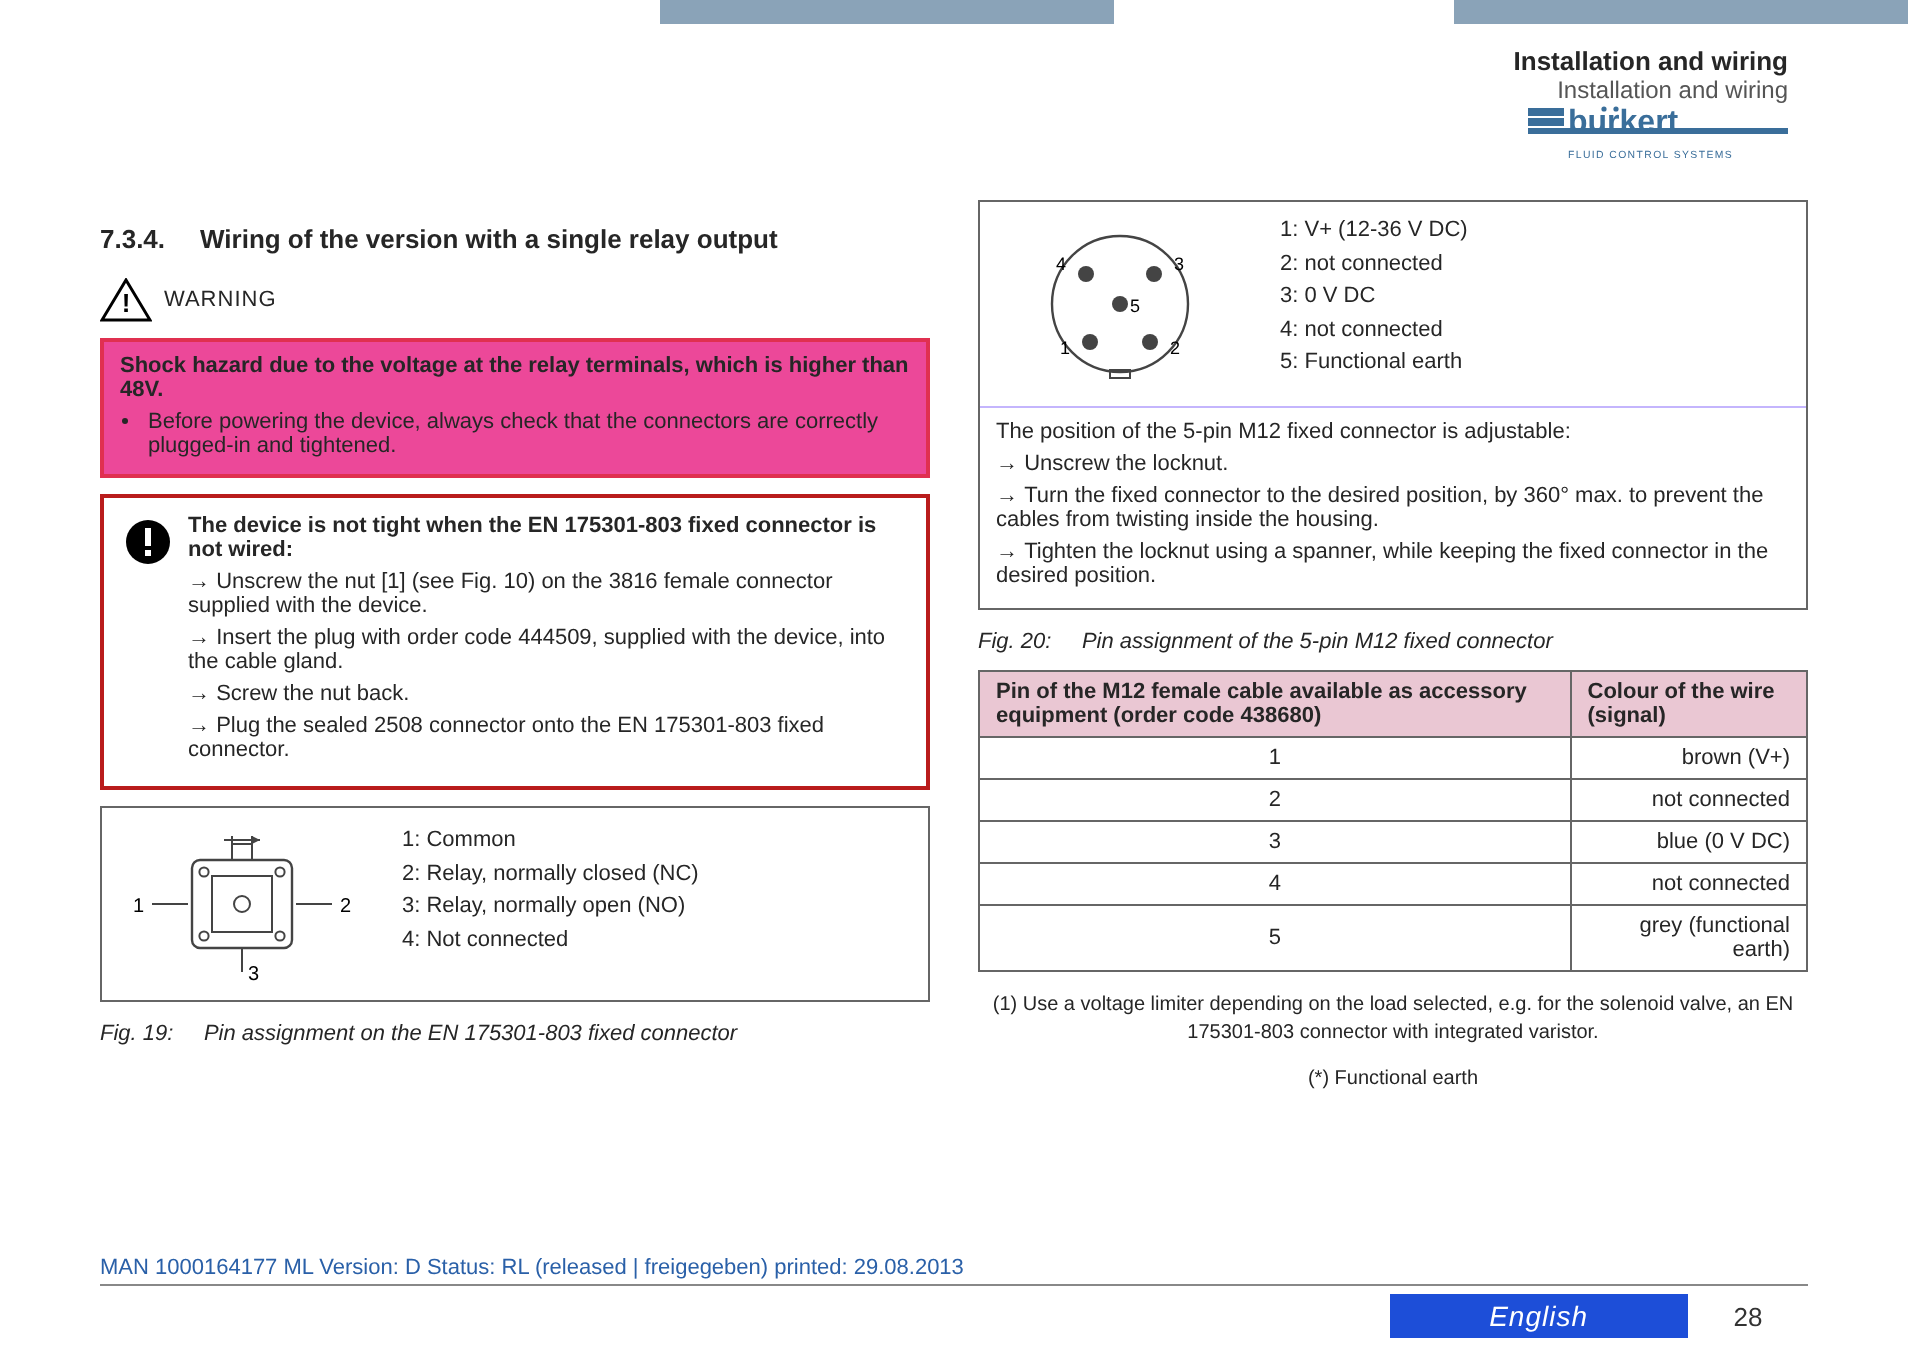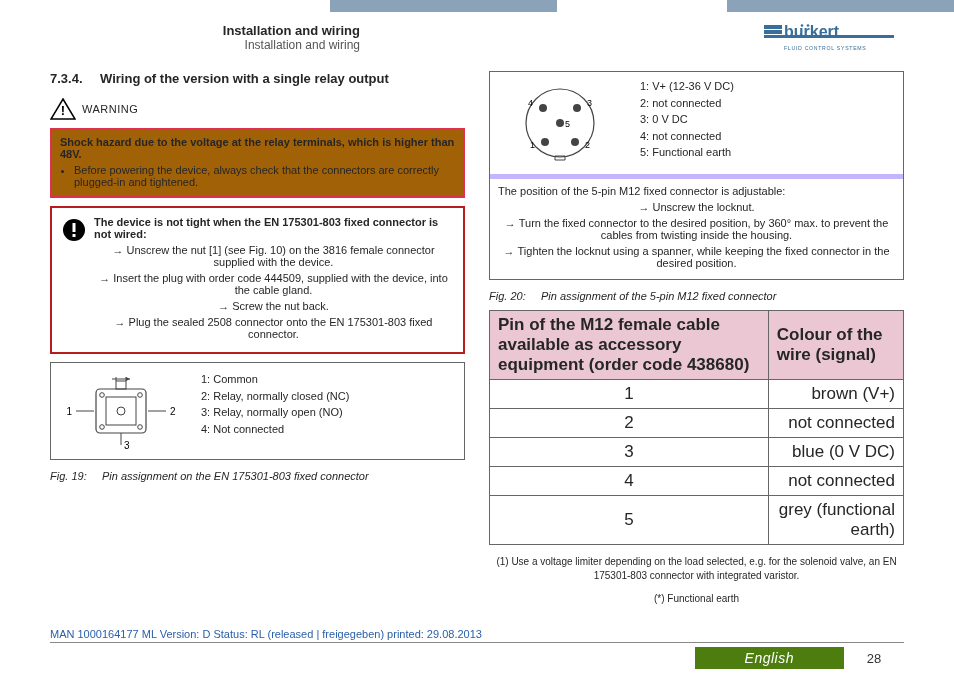--- a/index.html
+++ b/index.html
@@ -12,84 +12,85 @@
     height: 673px;
     overflow: hidden;
     font-size: 11px;
   }
   .top-bars { display:flex; height:18px; }
   .top-bars .gap { width:330px; }
   .top-bars .bar { flex:1; height:12px; background:#8aa3b8; }
   .top-bars .bar.left { margin-right:170px; }
   .header-row {
     display:flex;
-    align-items:flex-start;
+    align-items:flex-end;
     padding: 5px 60px 0 60px;
     margin-bottom: 12px;
+    flex-direction: column;
   }
   .breadcrumb { text-align:right; width:280px; margin-left:20px; }
   .breadcrumb .l1 { font-weight:bold; font-size:13px; }
   .breadcrumb .l2 { font-size:12px; color:#555; }
   .brand { margin-left:auto; }
   .brand svg { display:block; }
   .page {
     padding: 0 50px 0 50px;
     display:flex;
     gap:24px;
   }
   .col { width:50%; display:flex; flex-direction:column; gap:8px;}
-  .h-sec { display:flex; font-weight:bold; font-size:13px; margin-bottom:4px;}
+  .h-sec { display:flex; font-weight:bold; font-size:13px; margin-bottom:4px;margin-top:12px;}
   .h-sec .num { width:50px; }
   .warn-row { display:flex; align-items:center; gap:6px;}
   .tri-icon { width:26px; height:22px; }
   .warn-label { font-weight:normal; font-size:11px; letter-spacing:0.5px;}
   .pinkbox {
     border:2px solid #e03050;
     border-left-width:2px;
-    background:#a16207;
+    background:#ec4899;
     padding:6px 8px 8px 8px;
     font-size:11px;
   }
   .pinkbox .lead { font-weight:bold; }
   .pinkbox ul { margin:4px 0 0 0; padding-left:14px;}
   .notice-row {
     border:2px solid #b91c1c;
     display:flex;
     gap:8px;
     padding:8px 10px;
     align-items:flex-start;
     font-size:11px;
   }
   .bang-icon { width:24px; height:24px; flex:none; margin-top:2px;}
   .notice-content .lead { font-weight:bold;}
-  .arrow-list { list-style:none; padding:0; margin:4px 0 0 0;text-align:center;}
+  .arrow-list { list-style:none; padding:0; margin:4px 0 0 0;}
   .arrow-list li::before { content:"→ "; font-weight:bold;}
   .arrow-list li { margin:2px 0 4px 0; padding-left:0; text-indent:0;}
   .pin-box {
     border:1px solid #666;
     display:flex;
   }
   .pin-box .diagram { width:140px; padding:8px 4px; display:flex; align-items:center; justify-content:center; border-right:0;}
   .pin-box .labels { flex:1; padding:8px 10px; font-size:11px; line-height:1.5;}
   .figcap { font-style:italic; font-size:11px; padding:2px 0 0 0;}
   .figcap .fignum { font-style:italic;margin-top:33px;}
   .col2-box {
     border:1px solid #666;
     font-size:11px;
     padding: 0;
   }
   .col2-box .row1 { display:flex;}
   .col2-box .row1 .dia { width:140px; padding:6px; display:flex; align-items:center; justify-content:center;}
   .col2-box .row1 .pins { flex:1; padding:6px 10px; line-height:1.5;}
-  .col2-box .desc { border-top:5px solid #c4b5fd; padding:6px 8px;}
+  .col2-box .desc { border-top:1px solid #c4b5fd; padding:6px 8px;}
   .col2-box ul.arrow-list { margin:4px 0 0 0;}
   table.wire {
     border-collapse:collapse;
     width:100%;
-    font-size:17px;
+    font-size:11px;
     padding-left:15px;
   }
   table.wire th, table.wire td { border:1px solid #666; padding:4px 8px;}
   table.wire th { background:#eac7d3; font-weight:bold; text-align:left;}
   table.wire td:first-child { text-align:center;}
   table.wire td:last-child { text-align:right;}
   .footnote { font-size:10px; line-height:1.35; margin-top:2px;text-align:center;}
   .bottom {
     position:absolute;
     left:0; right:0;
@@ -98,21 +99,21 @@
   }
   .docmeta {
     color:#2a60a8;
     font-size:11px;
     margin-bottom:0;
   }
   .hr { height:1px; background:#888; margin:2px 0 4px 0;}
   .foot-row { display:flex; align-items:center;}
   .lang-box {
     margin-left:auto;
-    background:#4d7c0f;
+    background:#1d4ed8;
     color:#fff;
     padding:3px 50px;
     font-size:14px;
     letter-spacing:0.5px;
     font-style:italic;
   }
   .pagenum { width:60px; text-align:center; font-size:13px; color:#333;}
 </style>
 </head>
 <body>

